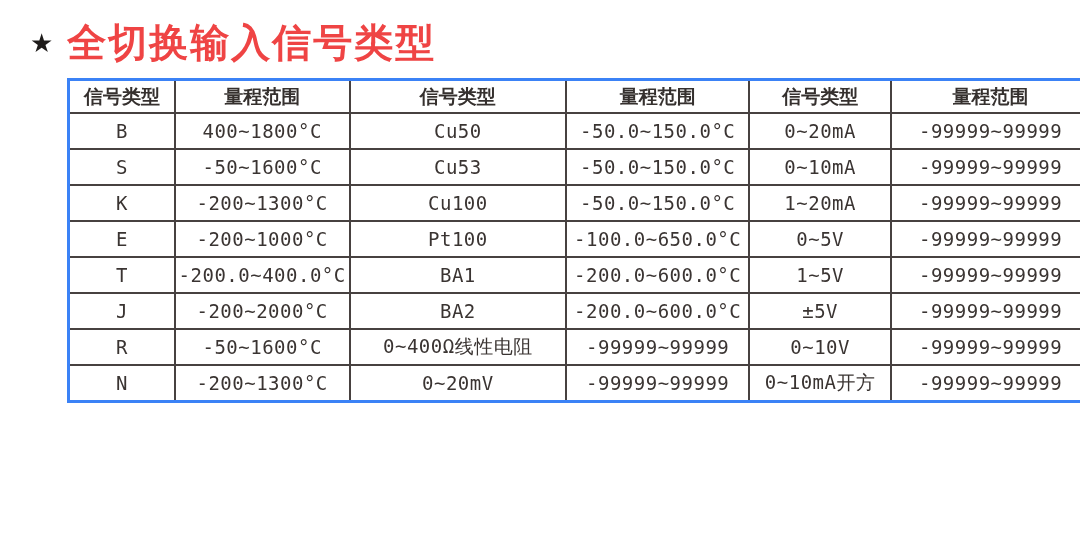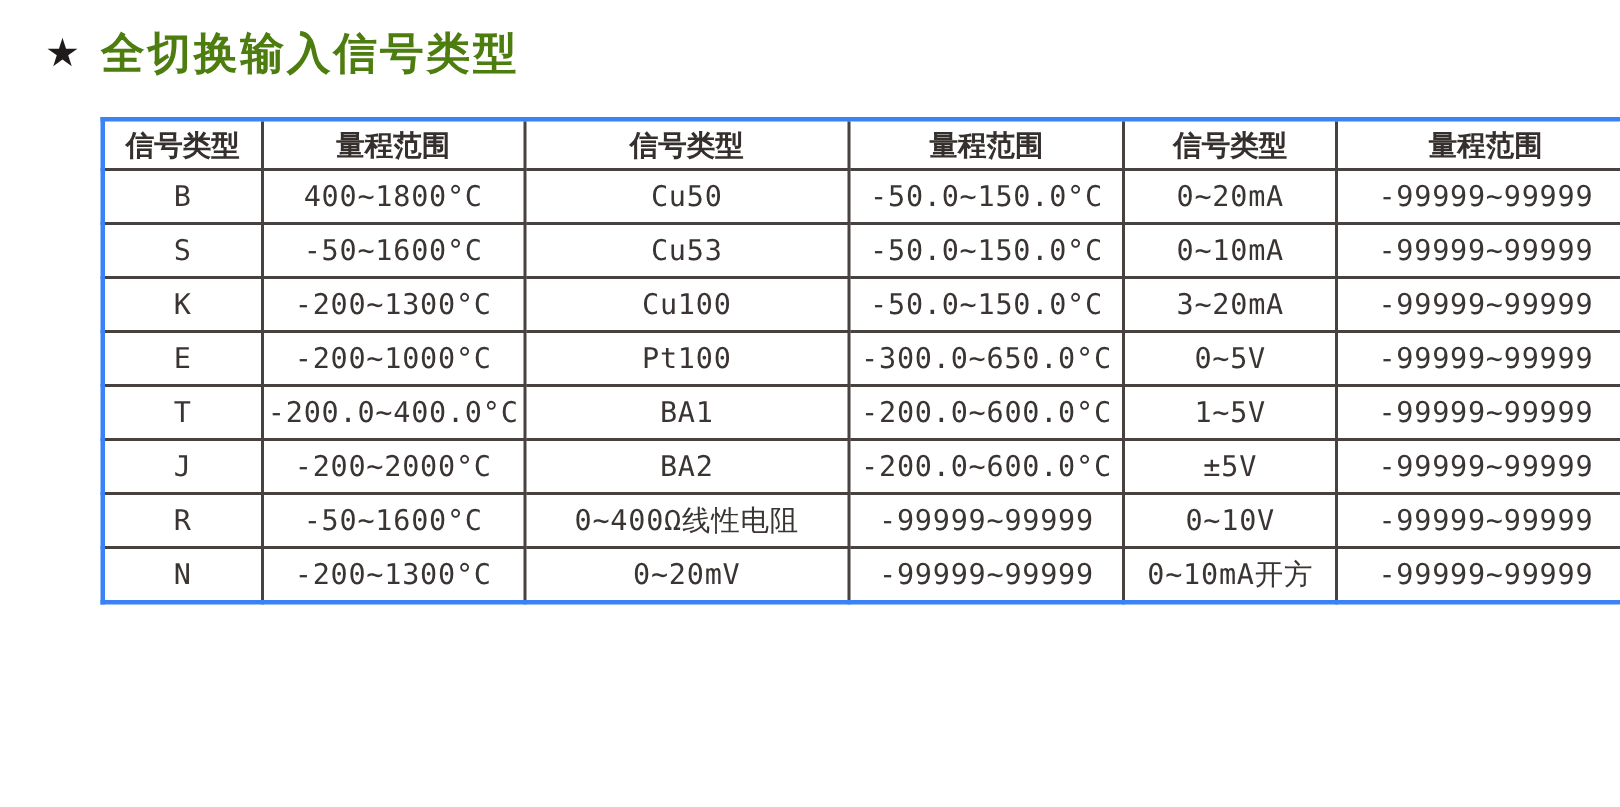--- a/index.html
+++ b/index.html
@@ -25,24 +25,24 @@
     align-items: center;
     gap: 14px;
     color: #1e1b1a;
   }
   .title-star {
     font-size: 26px;
     line-height: 1;
     color: #1e1b1a;
   }
   .title-text {
-    font-size: 29px;
+    font-size: 39px;
     font-weight: 700;
     letter-spacing: 2px;
-    color: #4d7c0f;
+    color: #ef4444;
     font-family: Liberation Mono, monospace;
   }
   table.spec {
     position: absolute;
     left: 28px;
     top: 78px;
     width: 1025px;
     border-collapse: collapse;
     table-layout: fixed;
     color: #3a3432;
@@ -123,28 +123,28 @@
           <td>Cu53</td>
           <td>-50.0~150.0°C</td>
           <td>0~10mA</td>
           <td>-99999~99999</td>
         </tr>
         <tr>
           <td>K</td>
           <td>-200~1300°C</td>
           <td>Cu100</td>
           <td>-50.0~150.0°C</td>
-          <td>3~20mA</td>
+          <td>1~20mA</td>
           <td>-99999~99999</td>
         </tr>
         <tr>
           <td>E</td>
           <td>-200~1000°C</td>
           <td>Pt100</td>
-          <td>-300.0~650.0°C</td>
+          <td>-100.0~650.0°C</td>
           <td>0~5V</td>
           <td>-99999~99999</td>
         </tr>
         <tr>
           <td>T</td>
           <td>-200.0~400.0°C</td>
           <td>BA1</td>
           <td>-200.0~600.0°C</td>
           <td>1~5V</td>
           <td>-99999~99999</td>

